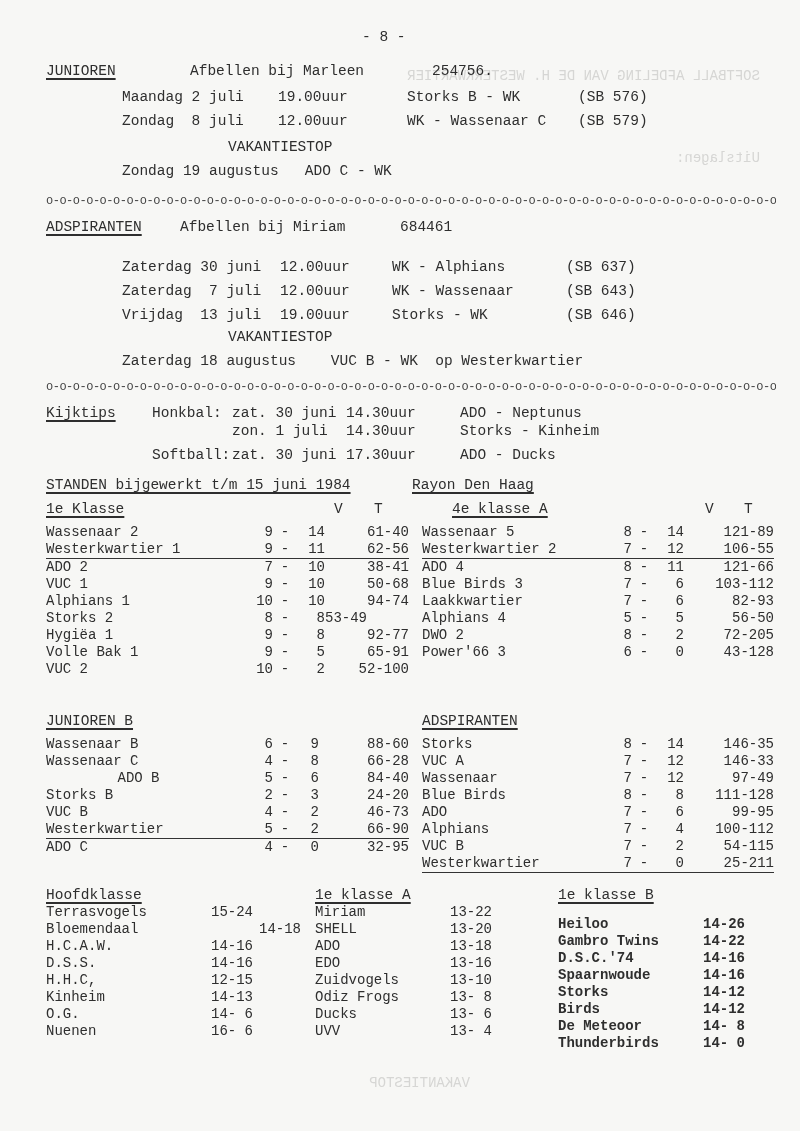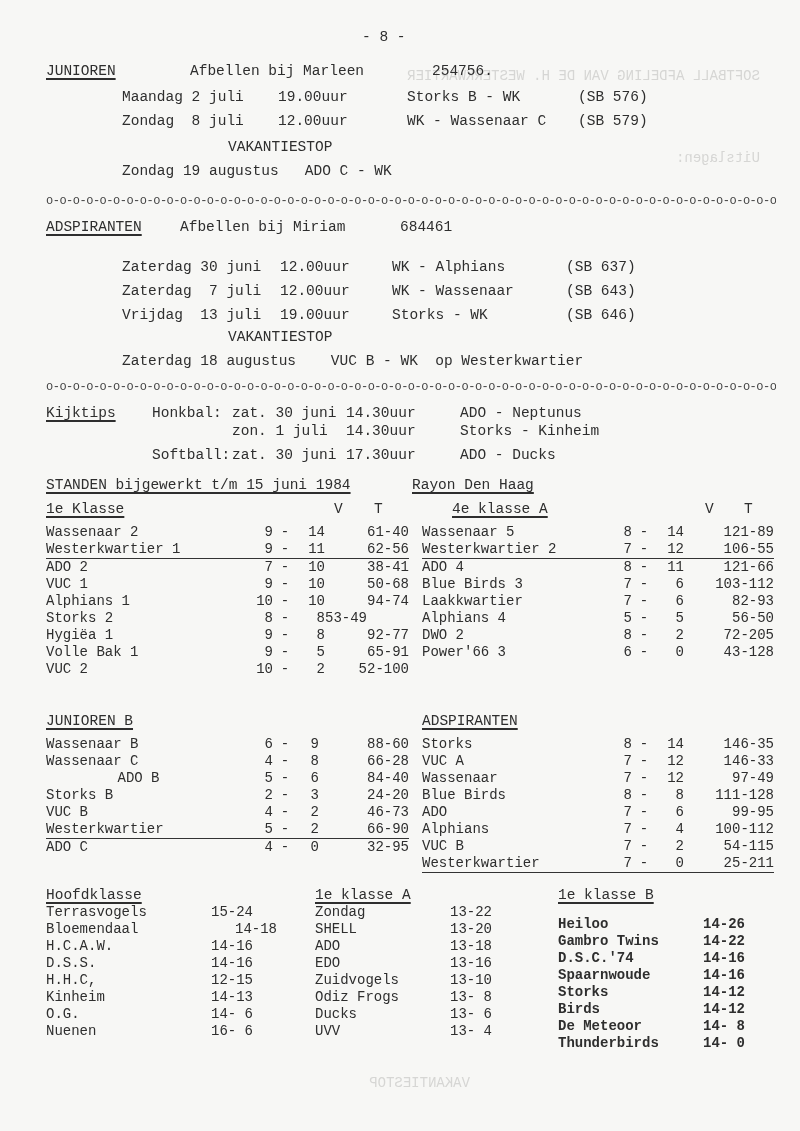--- a/index.html
+++ b/index.html
@@ -356,21 +356,21 @@
 
 <div class="abs u" style="left:46px; top:886px;">Hoofdklasse</div>
 <table class="st" style="left:46px; top:904px;">
   <tbody id="t5">
       <tr>
         <td style="width: 165px; text-align: left;">Terrasvogels</td>
         <td style="width: 90px; text-align: left;">15-24</td>
       </tr>
       <tr>
         <td style="width: 165px; text-align: left;">Bloemendaal</td>
-        <td style="width: 90px; text-align: center;">14-18</td>
+        <td style="width: 90px; text-align: right;">14-18</td>
       </tr>
       <tr>
         <td style="width: 165px; text-align: left;">H.C.A.W.</td>
         <td style="width: 90px; text-align: left;">14-16</td>
       </tr>
       <tr>
         <td style="width: 165px; text-align: left;">D.S.S.</td>
         <td style="width: 90px; text-align: left;">14-16</td>
       </tr>
       <tr>
@@ -389,21 +389,21 @@
         <td style="width: 165px; text-align: left;">Nuenen</td>
         <td style="width: 90px; text-align: left;">16- 6</td>
       </tr>
     </tbody>
 </table>
 
 <div class="abs u" style="left:315px; top:886px;">1e klasse A</div>
 <table class="st" style="left:315px; top:904px;">
   <tbody id="t6">
       <tr>
-        <td style="width: 135px; text-align: left;">Zondag</td>
+        <td style="width: 135px; text-align: left;">Miriam</td>
         <td style="width: 90px; text-align: left;">13-22</td>
       </tr>
       <tr>
         <td style="width: 135px; text-align: left;">SHELL</td>
         <td style="width: 90px; text-align: left;">13-20</td>
       </tr>
       <tr>
         <td style="width: 135px; text-align: left;">ADO</td>
         <td style="width: 90px; text-align: left;">13-18</td>
       </tr>

